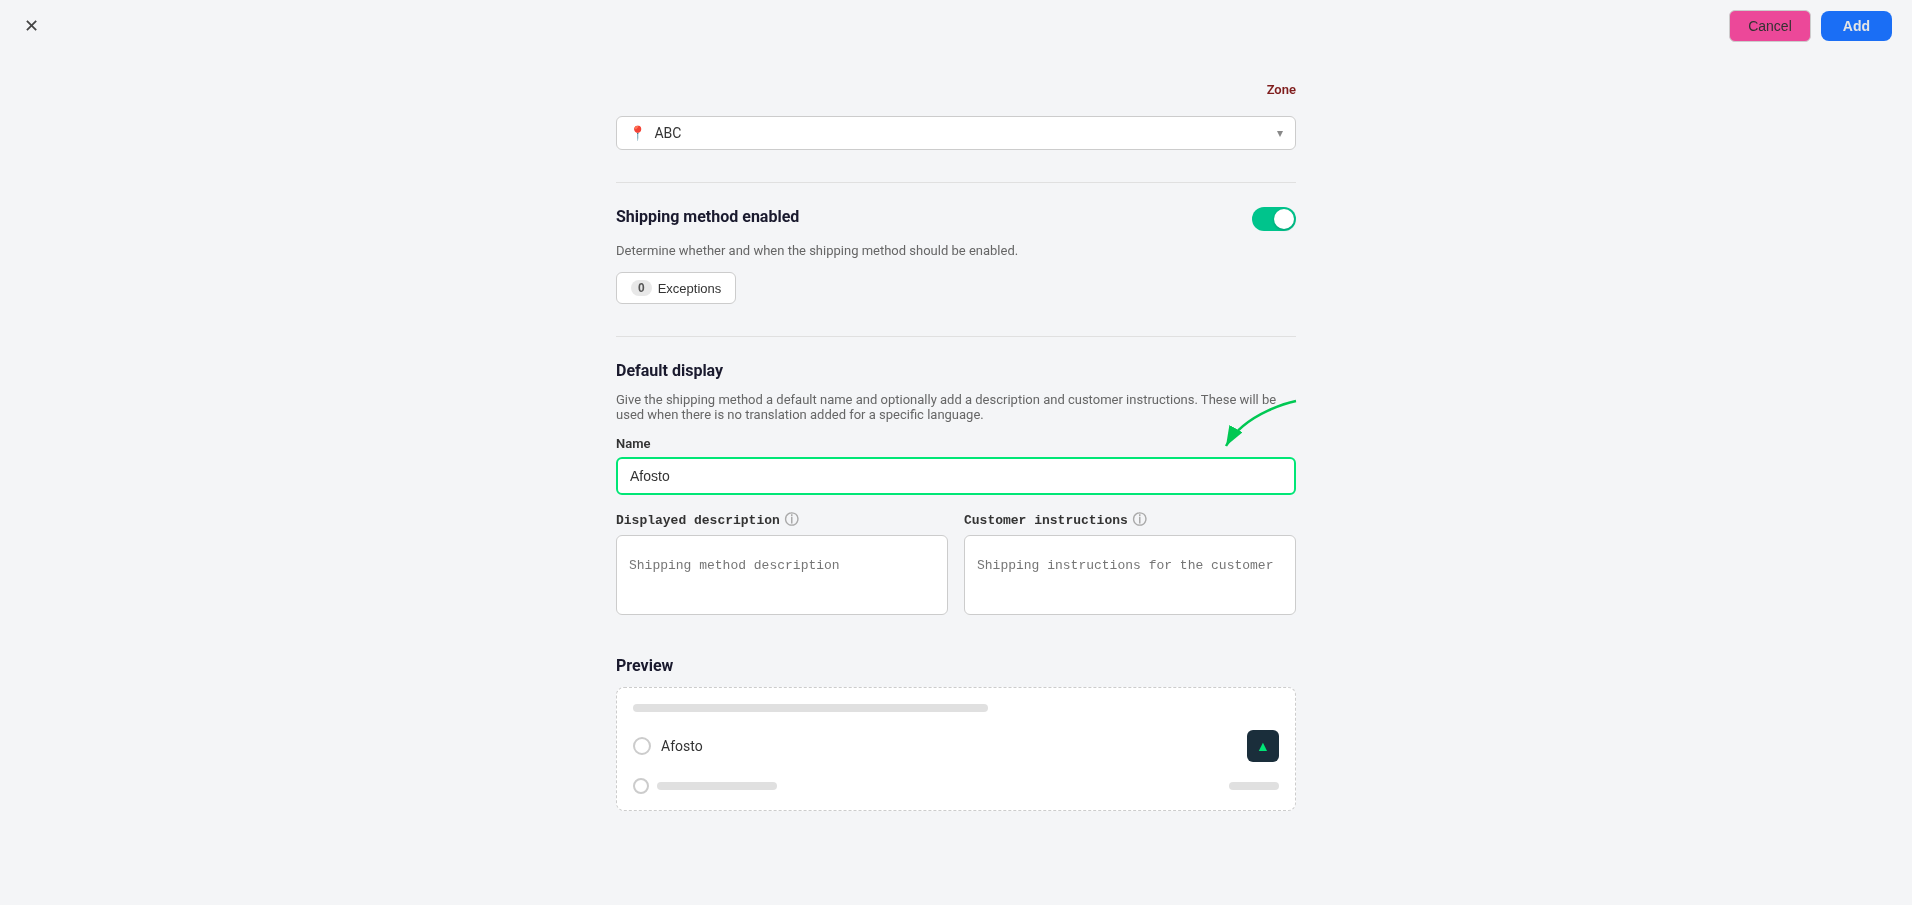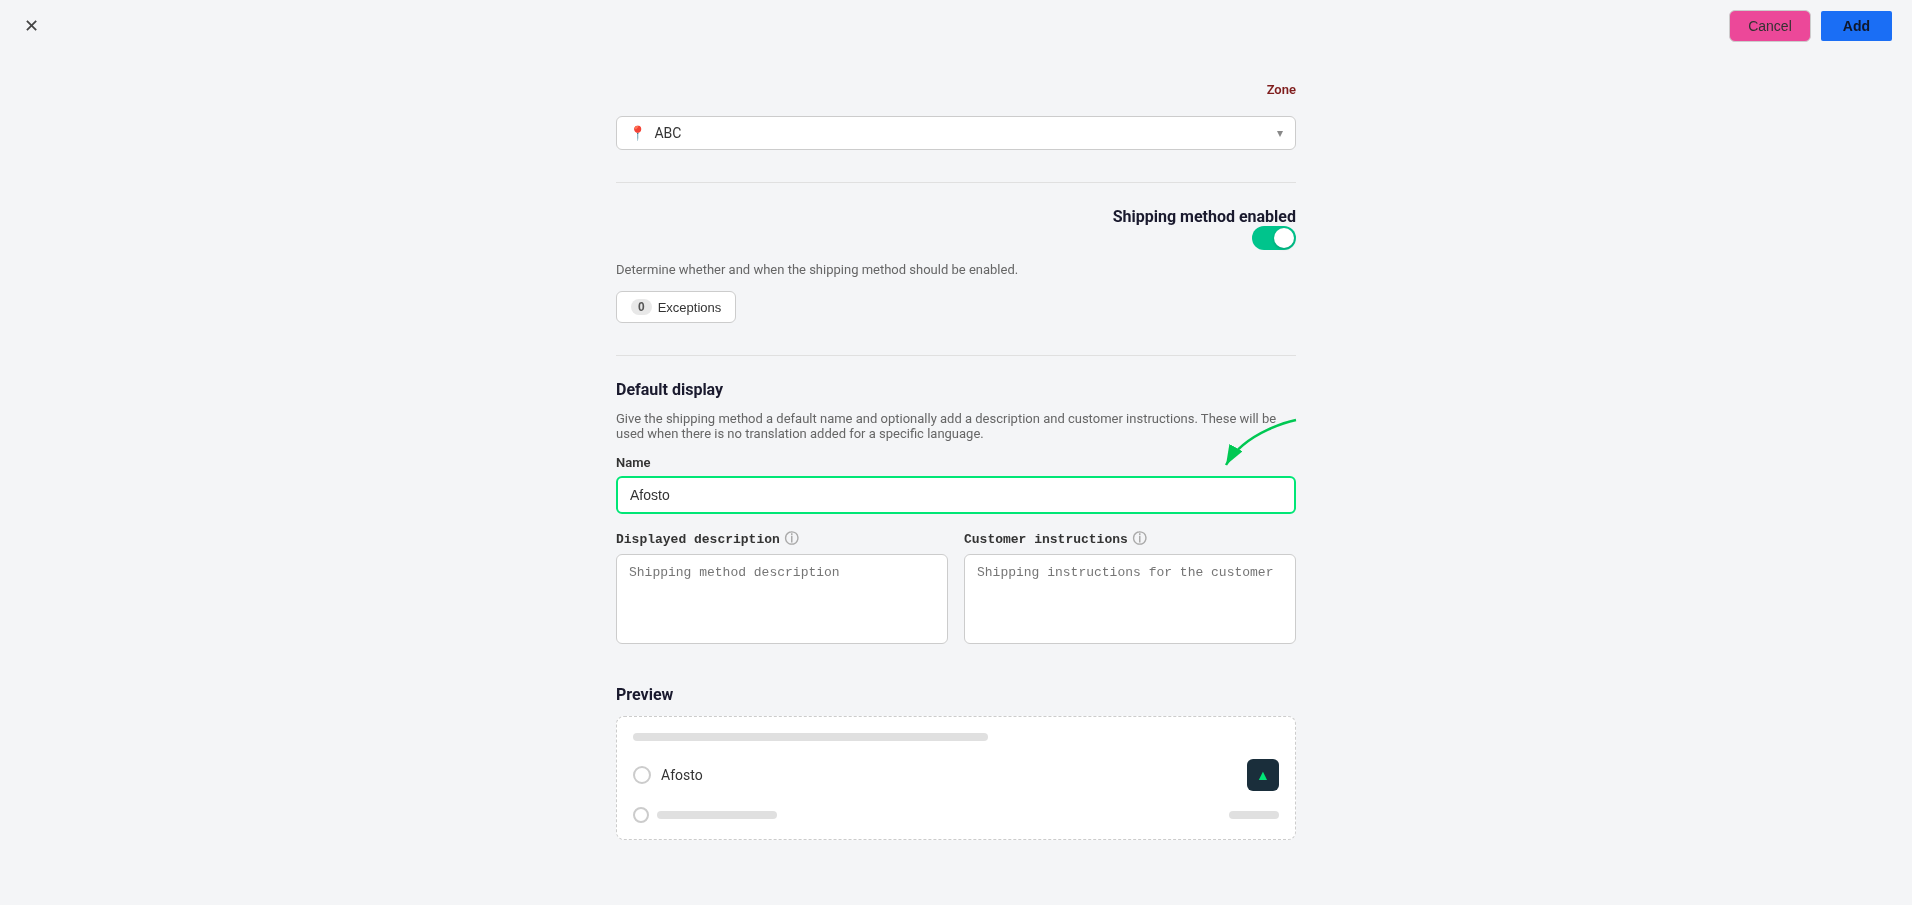--- a/index.html
+++ b/index.html
@@ -55,25 +55,25 @@
       border-radius: 6px;
       padding: 7px 18px;
       font-size: 14px;
       cursor: pointer;
       color: #333;
     }
 
     .btn-add {
       background: #1a6ef5;
       border: none;
-      border-radius: 2px;
+      border-radius: 8px;
       padding: 7px 22px;
       font-size: 14px;
       cursor: pointer;
-      color: #0f172a;
+      color: #e5e5e5;
       font-weight: 600;
     }
 
     
     .main-content {
       position: absolute;
       top: 52px;
       left: 0;
       right: 0;
       bottom: 0;
@@ -136,24 +136,23 @@
     
     .divider {
       border: none;
       border-top: 1px solid #e0e0e0;
       margin: 24px 0;
     }
 
     
     .enabled-header {
       display: flex;
-      align-items: flex-end;
+      align-items: flex-start;
       justify-content: space-between;
       margin-bottom: 6px;
-      flex-direction: column;
     }
 
     .section-title {
       font-size: 16px;
       font-weight: 700;
       color: #1a1a2e;
     }
 
     .section-desc {
       font-size: 13px;
@@ -249,26 +248,26 @@
       grid-template-columns: 1fr 1fr;
       gap: 16px;
       margin-bottom: 16px;
       font-family: Liberation Mono, monospace;
     }
 
     .textarea-field {
       width: 100%;
       border: 1px solid #ccc;
       border-radius: 6px;
-      padding: 10px 12px;
+      padding: 22px 12px;
       font-size: 13px;
       color: #aaa;
       background: #fff;
       resize: none;
-      height: 90px;
+      height: 80px;
       font-family: inherit;
       outline: none;
     }
 
     
     .preview-title {
       font-size: 16px;
       font-weight: 700;
       color: #1a1a2e;
       margin-bottom: 12px;

